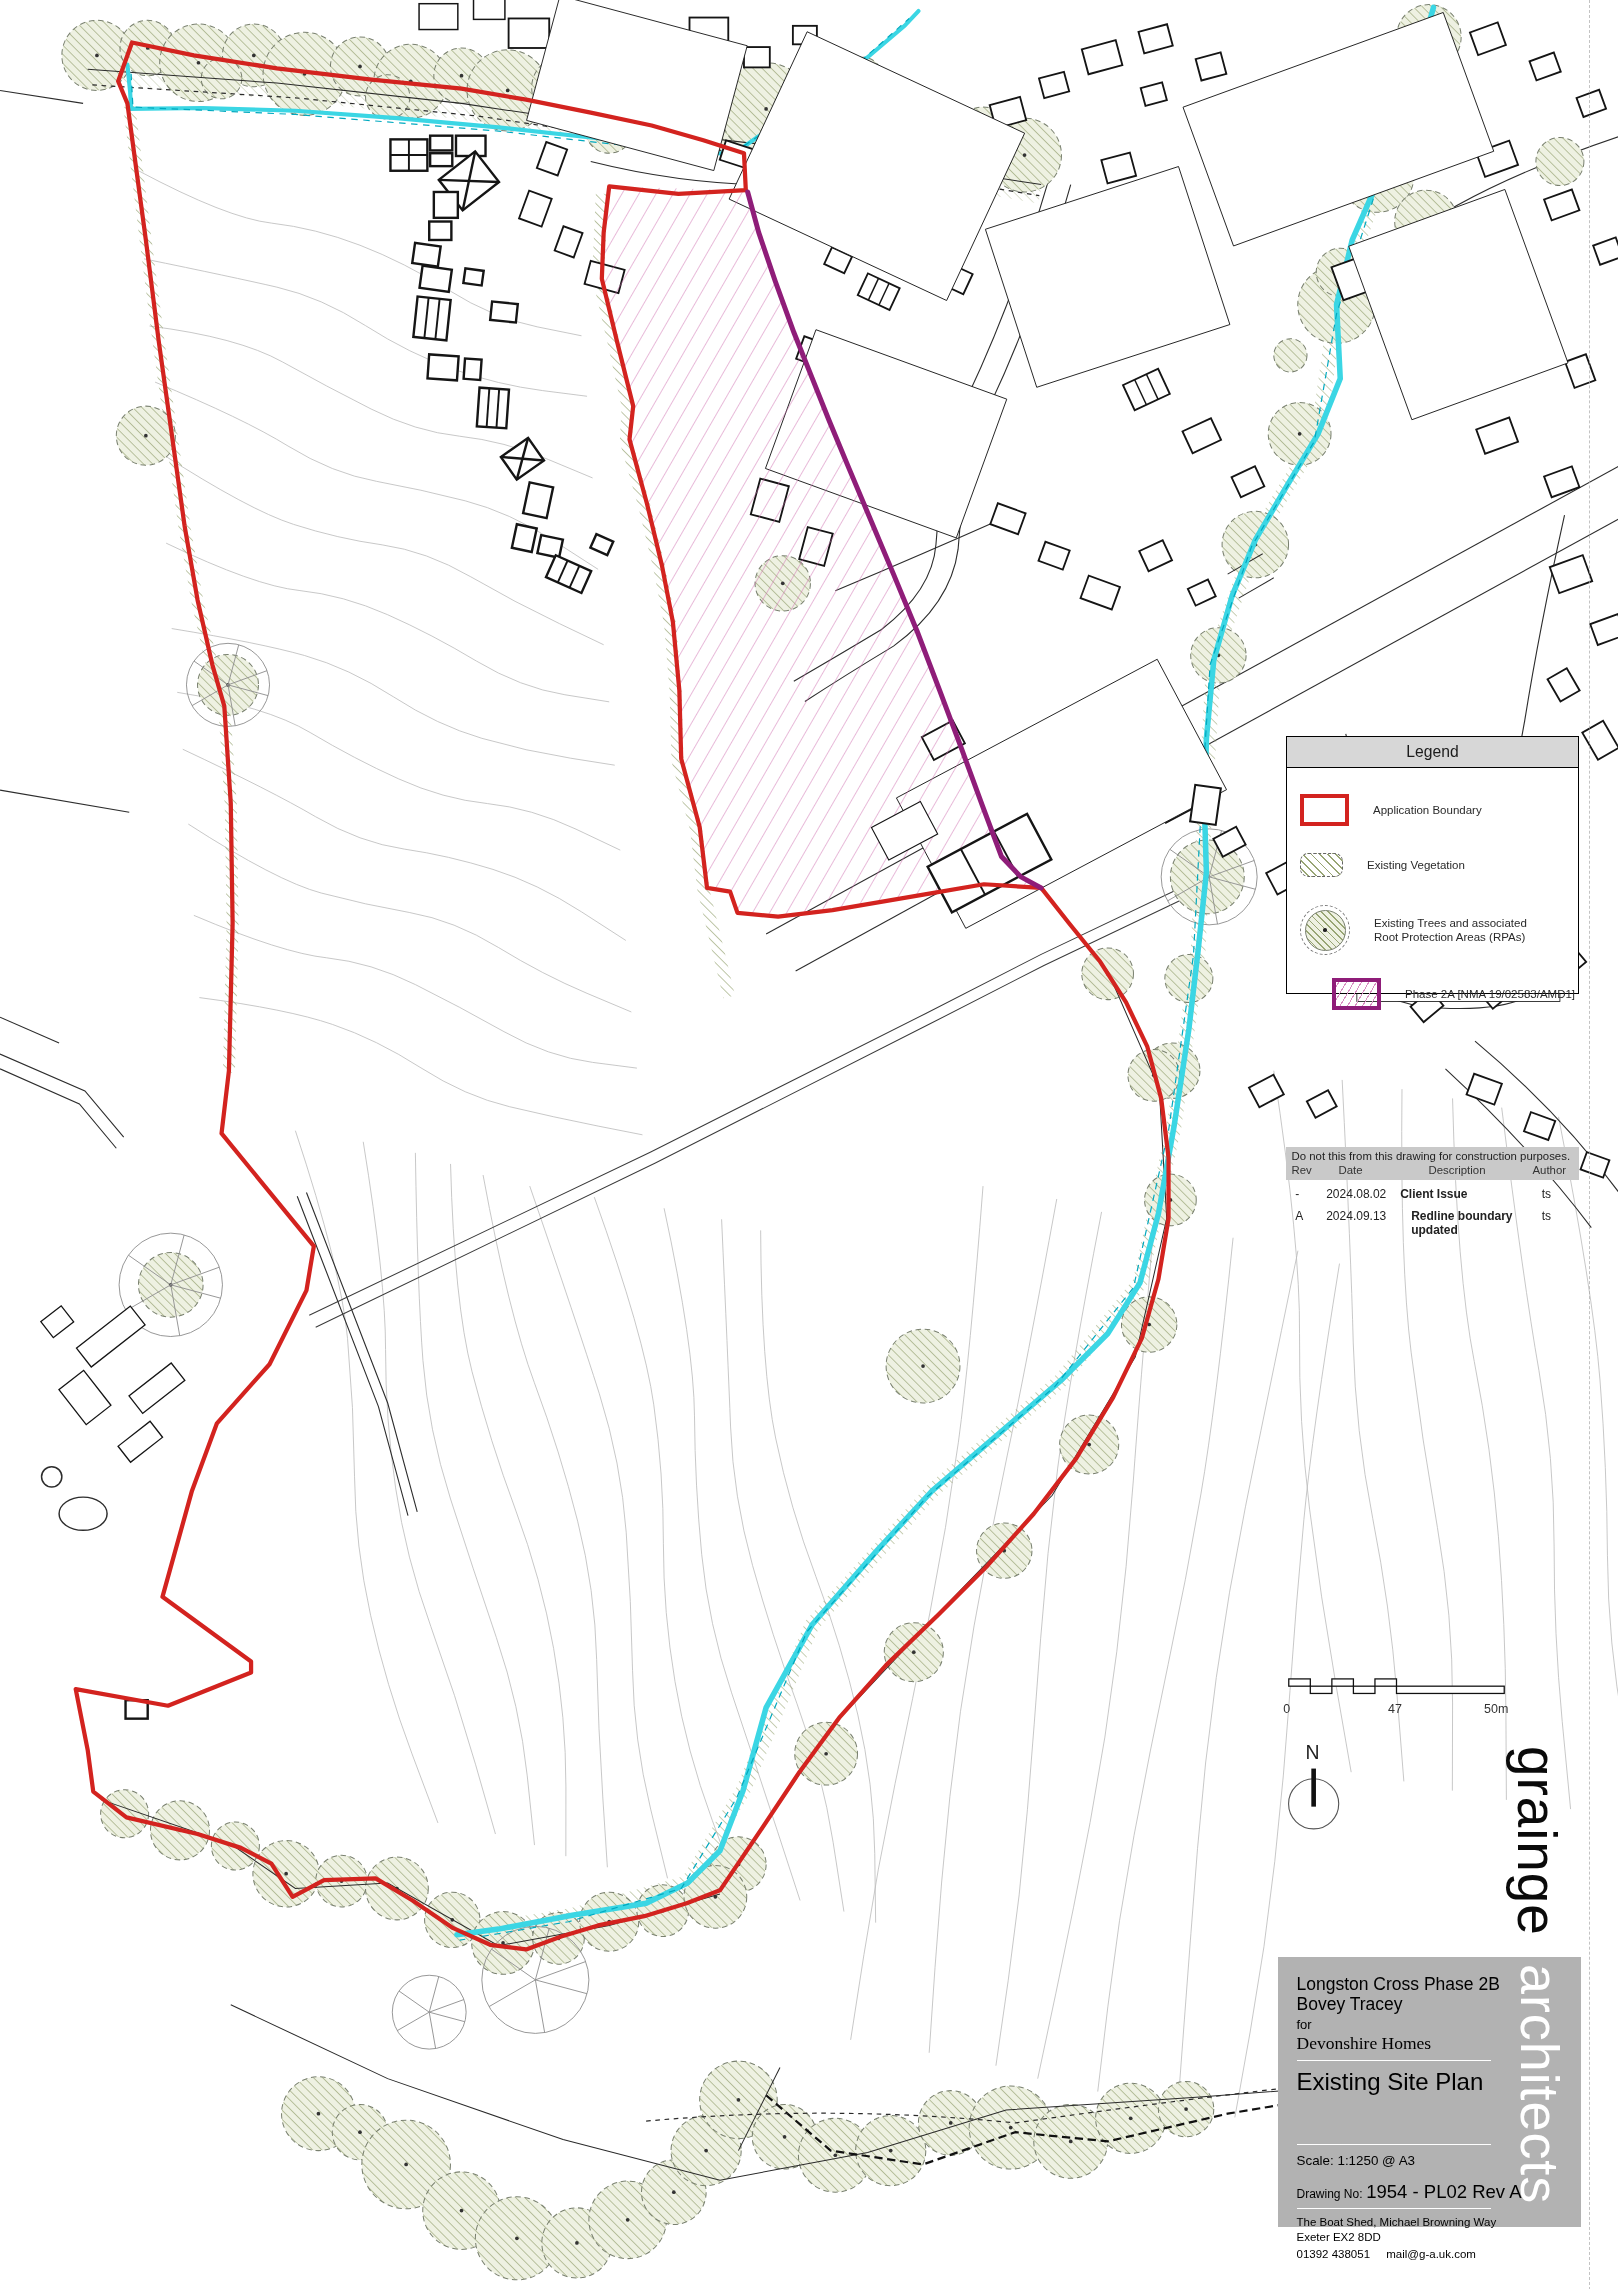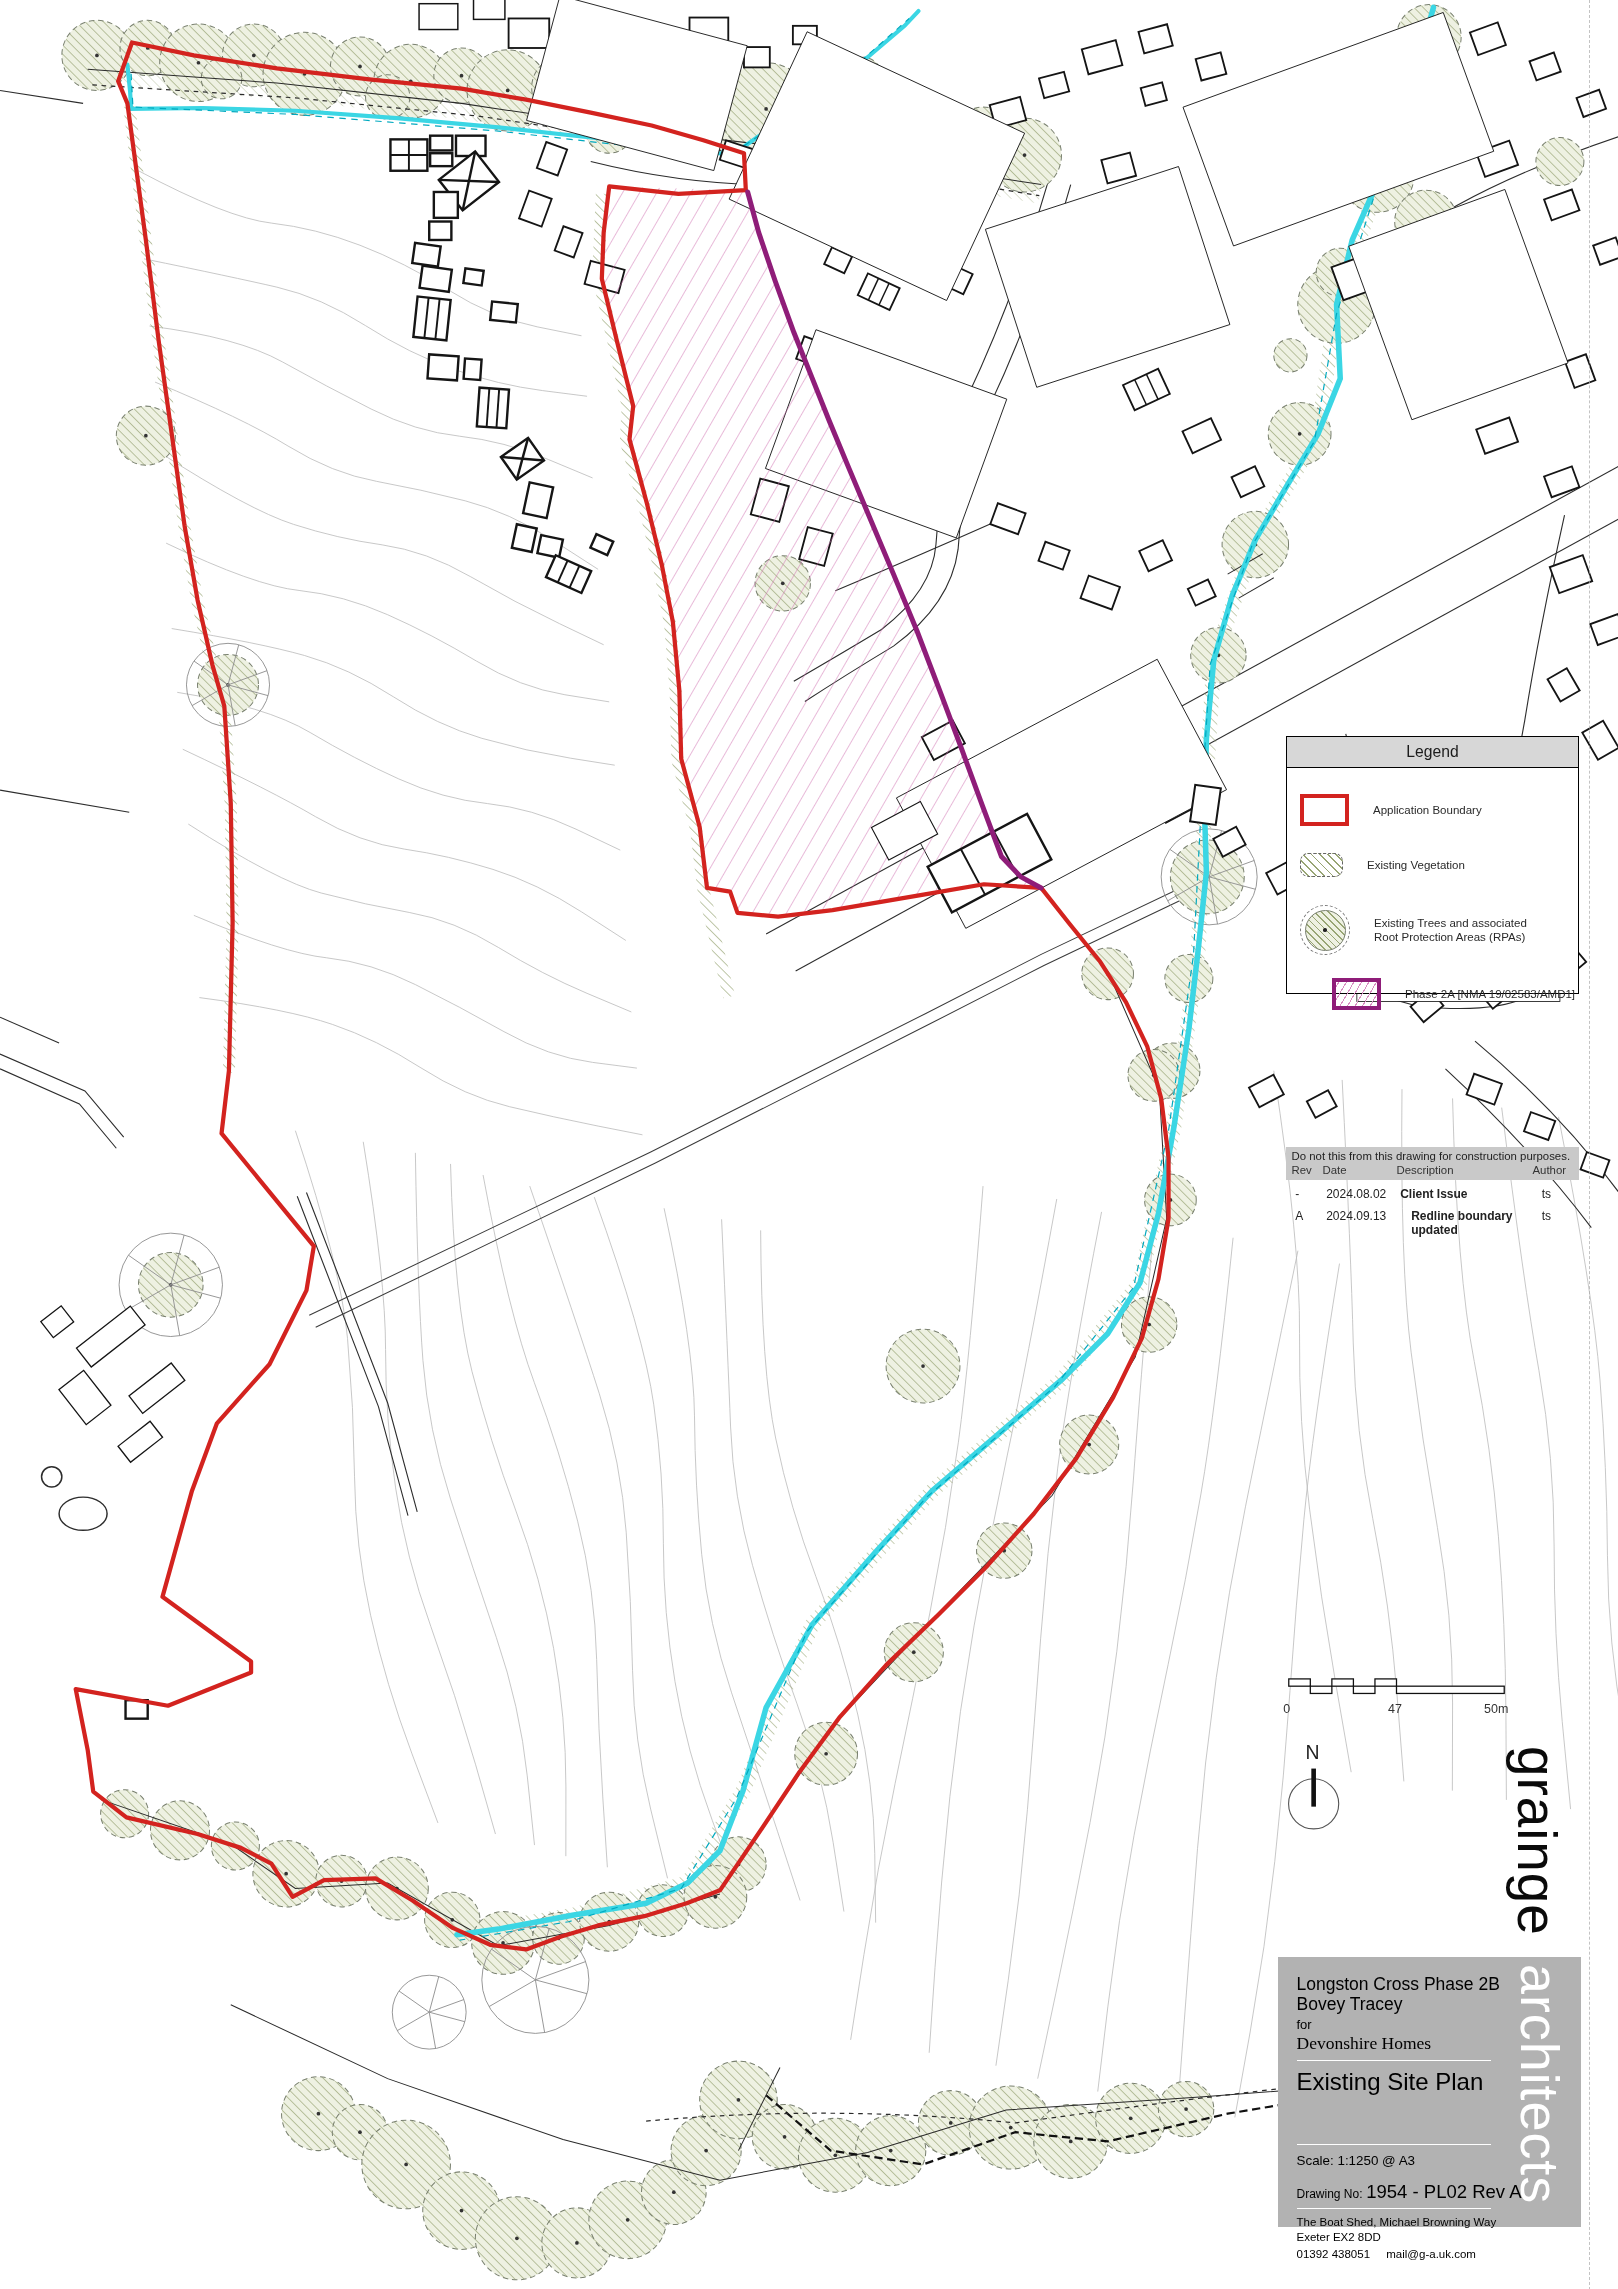--- a/index.html
+++ b/index.html
@@ -49,21 +49,21 @@
   .sw-tree .rpa{position:absolute;left:0;top:0;width:48px;height:48px;border:1.3px dashed #777;border-radius:50%;}
   .sw-tree .can{position:absolute;left:4.6px;top:4.6px;width:39px;height:39px;border:1.1px solid #79806f;border-radius:50%;
           background:repeating-linear-gradient(45deg,#eef1e2 0 3.7px,#98a574 3.7px 4.8px);}
   .sw-tree .dot{position:absolute;left:23px;top:23px;width:3.7px;height:3.7px;background:#222;border-radius:50%;}
   .sw-purple{width:41px;height:24px;border:4.6px solid var(--c-purple);
           background:repeating-linear-gradient(-60deg,rgba(0,0,0,0) 0 5.5px,#d88fc2 5.5px 6.5px);}
 
   .rev{position:absolute;left:1286px;top:1147px;width:293px;font-size:11.4px;color:#222;}
   .rev-disclaimer{background:var(--c-bandgrey);padding:2.8px 5.5px 0.9px 5.5px;}
   .rev-head{background:var(--c-bandgrey);display:grid;grid-template-columns:31px 61px 1fr 41px;
-            padding:1.8px 5.5px 3.7px 5.5px;color:#333;}
+            padding:1.8px 5.5px 3.7px 5.5px;color:#333;gap:16px;}
   .rev-row{display:grid;grid-template-columns:31px 61px 1fr 41px;padding:6.5px 5.5px 1.8px 9.2px;font-size:12px;}
   .rev-row .d{padding-left:0px;} .rev-row .ds{padding-left:13px;font-weight:bold;} .rev-row:last-child .ds{padding-left:24px;}
   .rev-row .a{text-align:left;padding-left:9.2px;}
 
   .scalebar{position:absolute;left:1286px;top:1678px;width:231px;height:42px;}
   .scalebar .num{position:absolute;top:24px;font-size:12.5px;color:#333;}
   .scalebar .n0{left:-2.8px;} .scalebar .n25{left:102px;} .scalebar .n50{left:198px;}
 
   .north{position:absolute;left:1283px;top:1741px;width:65px;height:102px;}
   .north .north-n{position:absolute;left:0;width:59px;text-align:center;top:0;font-size:19.4px;color:#222;}

